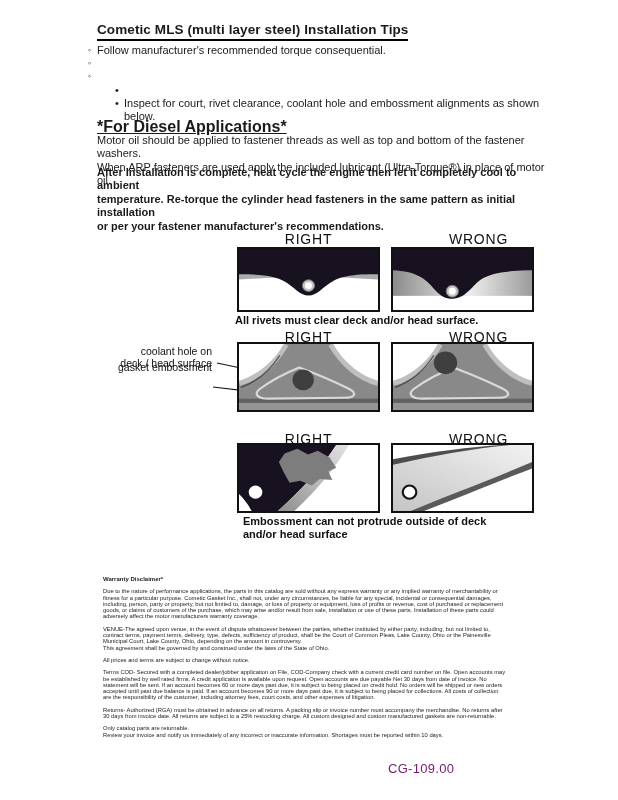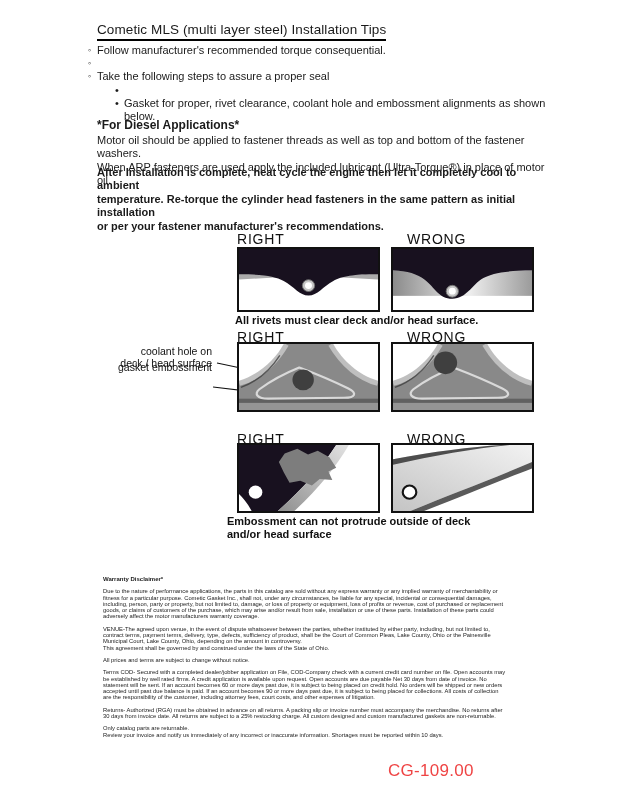--- a/index.html
+++ b/index.html
@@ -4,88 +4,87 @@
 <style>
   * { margin:0; padding:0; box-sizing:border-box; }
   html,body { background:#ffffff; }
   .page {
     position:relative; width:618px; height:800px; background:#ffffff;
     font-family:"Liberation Sans", sans-serif; color:#1a1a1a; overflow:hidden;
   }
   .abs { position:absolute; }
   
   .title {
-    left:97px; top:22px; font-size:13.5px; font-weight:normal;
+    left:97px; top:22px; font-size:13.5px; font-weight:bold;
     border-bottom:2px solid #000; padding-bottom:2px; letter-spacing:0.1px;
   }
   
   .bullets { left:88px; top:44px; width:470px; font-size:11px; line-height:13.2px; }
   .blt { display:flex; }
   .blt .mk { width:9px; flex:0 0 9px; font-size:9px; line-height:13.2px; }
   .blt.sub { padding-left:27px; }
   .blt.sub .mk { font-size:11px; }
   
-  .diesel-h { left:97px; top:118px; font-size:12px; font-weight:bold; }
+  .diesel-h { left:97px; top:118px; font-size:16px; font-weight:bold;text-decoration:underline; }
   .para { left:97px; font-size:11px; line-height:13.4px; white-space:pre-line; width:460px; }
   .p1 { top:134px; }
   .p2 { top:166px;font-weight:bold; }
   .p3 { top:211px; }
   
-  .col-head { width:143px; font-size:14px; letter-spacing:0.8px; color:#111; }
+  .col-head { width:143px; text-align:center; font-size:14px; letter-spacing:0.8px; color:#111; }
   .lcol { left:237px; } .rcol { left:407px; }
   .r1h { top:231px; } .r2h { top:329px; } .r3h { top:431px; }
   
   .panel { border:2px solid #111; background:#fff; }
   .panel svg { display:block; width:100%; height:100%; }
   .p-r1 { top:247px; width:143px; height:65px; }
   .p-r2 { top:342px; width:143px; height:70px; }
   .p-r3 { top:443px; width:143px; height:70px; }
   .pl { left:237px; } .pr { left:391px; }
   
   .caption { font-size:11px; font-weight:bold; line-height:13px; color:#111; white-space:pre-line; }
   .cap1 { left:235px; top:314px; }
   .cap2 { left:239px; top:416px; }
-  .cap3 { left:227px; top:515px; }
+  .cap3 { left:243px; top:515px; }
   
   .callout { width:122px; left:90px; text-align:right; font-size:10.5px; line-height:11.5px; white-space:pre-line; color:#111; }
   .co1 { top:346px; }
   .co2 { top:362px; }
   .co-lines { left:213px; top:360px; width:92px; height:38px; }
   
   .legal { left:103px; top:576px; width:412px; font-size:5.8px; line-height:6.3px; color:#222; }
   .legal .lh { font-weight:bold; margin-bottom:6px; font-size:6px; }
   .legal p { margin-bottom:6px; white-space:pre-line; }
   
-  .pcode { left:388px; top:761px; font-size:17px; color:#ef4444; letter-spacing:0.3px; }
+  .pcode { left:388px; top:761px; font-size:13px; color:#701a75; letter-spacing:0.3px; }
 </style>
 </head>
 <body>
 
 <div class="page">
 
   <div class="abs title">Cometic MLS (multi layer steel) Installation Tips</div>
 
   <div class="abs bullets">
     <div class="blt">
         <span class="mk">◦</span>
         <span>Follow manufacturer's recommended torque consequential.</span>
       </div>
     <div class="blt">
         <span class="mk">◦</span>
       </div>
     <div class="blt">
         <span class="mk">◦</span>
-        <span>Take the following steps to assure a proper seal</span>
       </div>
     <div class="blt sub">
         <span class="mk">•</span>
       </div>
     <div class="blt sub">
         <span class="mk">•</span>
-        <span>Gasket for proper, rivet clearance, coolant hole and embossment alignments as shown below.</span>
+        <span>Inspect for court, rivet clearance, coolant hole and embossment alignments as shown below.</span>
       </div>
   </div>
 
   <div class="abs diesel-h">*For Diesel Applications*</div>
   <div class="abs para p1">Motor oil should be applied to fastener threads as well as top and bottom of the fastener washers.
 When ARP fasteners are used apply the included lubricant (Ultra-Torque®) in place of motor oil.</div>
   <div class="abs para p2">After Installation is complete, heat cycle the engine then let it completely cool to ambient
 temperature. Re-torque the cylinder head fasteners in the same pattern as initial installation
 or per your fastener manufacturer's recommendations.</div>
 

